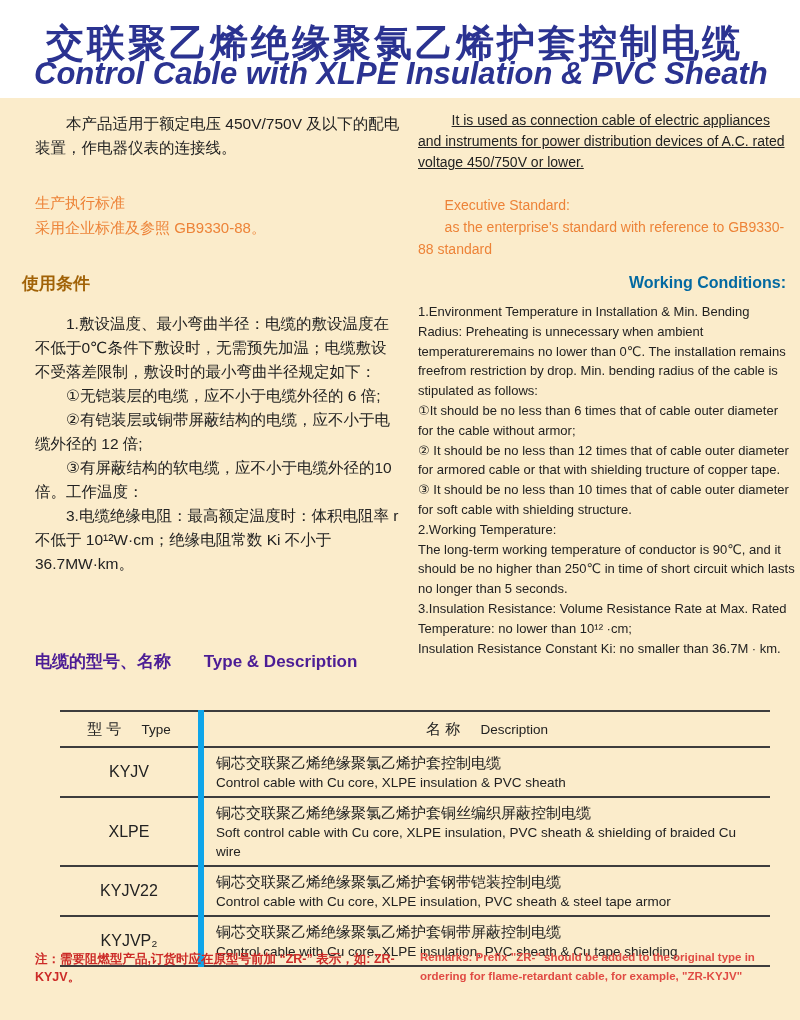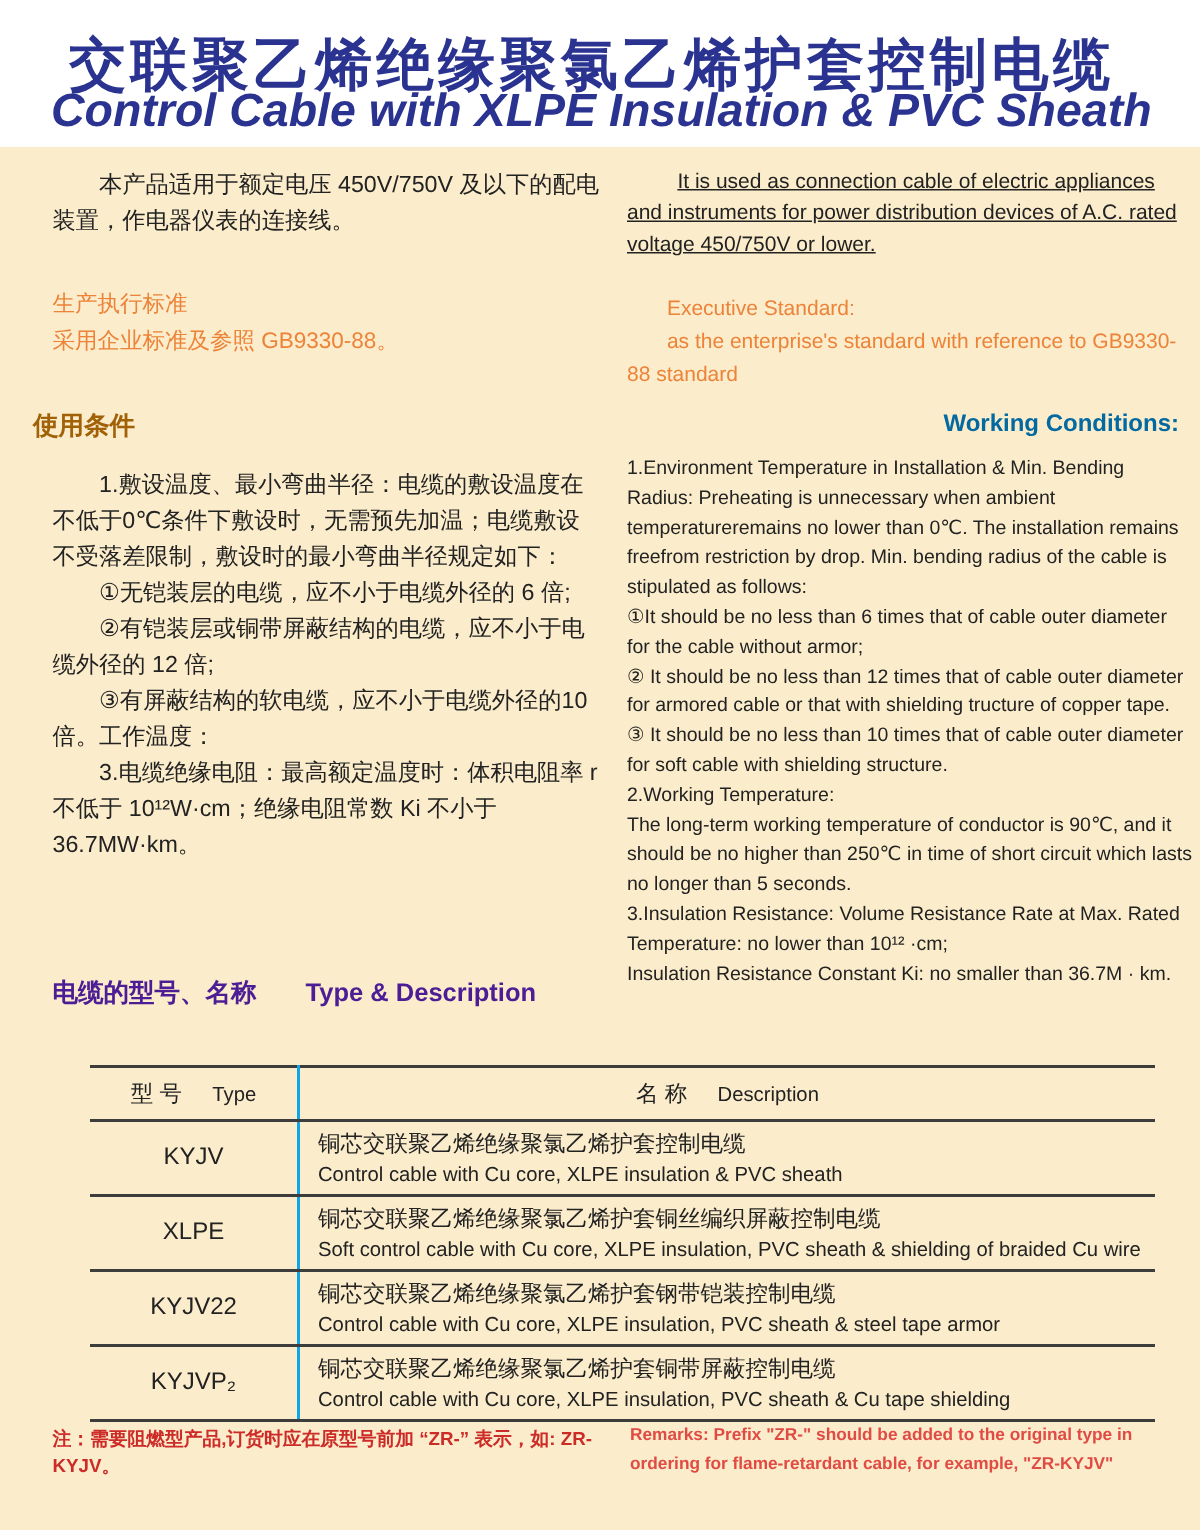--- a/index.html
+++ b/index.html
@@ -58,21 +58,21 @@
   }
   table.type-table th, table.type-table td{
     border-bottom:2px solid #3d3d3d;
     padding:0;
   }
   table.type-table thead th{
     border-top:2px solid #3d3d3d;
     height:34px;
     font-weight:normal;font-size:15px;
   }
-  table.type-table .col-type{width:138px;border-right:2px solid #0ea5e9;text-align:center;}
+  table.type-table .col-type{width:138px;border-right:6px solid #0ea5e9;text-align:center;}
   table.type-table td.col-type{font-size:16px;}
   table.type-table td.col-desc{padding:4px 6px 4px 12px;height:40px;}
   .desc-zh{font-size:15px;line-height:21px;}
   .desc-en{font-size:13.5px;line-height:19px;}
   .hdr-en{margin-left:16px;font-size:13.5px;}
   .note-zh{
     position:absolute;left:35px;top:950px;width:385px;
     color:#cc2b28;font-size:12.5px;font-weight:bold;line-height:18px;
   }
   .note-en{

